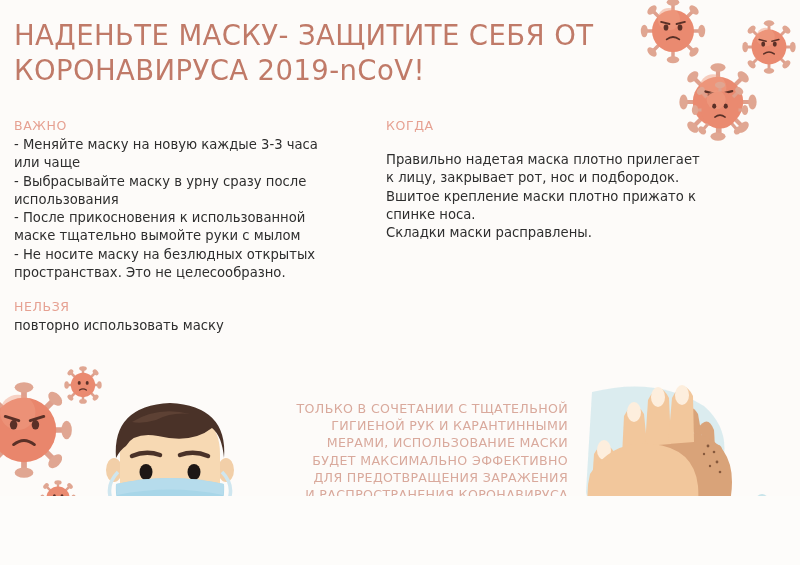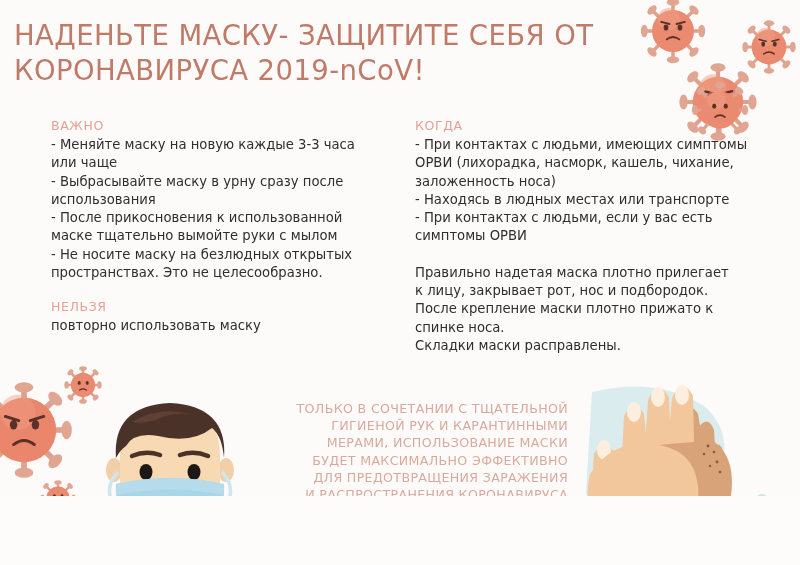--- a/index.html
+++ b/index.html
@@ -36,38 +36,38 @@
     font-weight: 400;
     white-space: pre-line;
   }
 
   
   .col {
     position: absolute;
     top: 118px;
   }
   #col-left  { left: 14px;  width: 360px; }
-  #col-right { left: 378px; width: 404px; }
+  #col-right { left: 386px; width: 404px; }
 
   .sec-head {
     color: #e6a192;
     font-size: 12.5px;
     letter-spacing: 0.6px;
     margin: 0 0 3px 0;
     font-weight: 400;
   }
   .sec-body {
     color: #2e2e2e;
     font-size: 13.2px;
     line-height: 18.3px;
     white-space: pre-line;
     margin: 0;
     font-weight: 400;
   }
-  .sec-block { margin-bottom: 0; margin-left: 37px; }
+  .sec-block { margin-bottom: 0; }
   #nelzya-block { margin-top: 17px; }
   #fit-block    { margin-top: 18px; }
 
   
   #pink-block {
     position: absolute;
     left: 248px;
     top: 400px;
     width: 320px;
     text-align: right;
@@ -364,32 +364,26 @@
       <div class="sec-head">НЕЛЬЗЯ</div>
       <div class="sec-body">повторно использовать маску</div>
     </div>
 
   </div>
 
   <div class="col" id="col-right">
 
     <div class="sec-block">
       <div class="sec-head">КОГДА</div>
-      <div class="sec-body">- При контактах с людьми, имеющих симптомы
-ОРВИ (лихорадка, насморк, кашель, чихание,
-заложенность носа)
-- Находясь в людных местах или транспорте
-- При контактах с людьми, если у вас есть
-симптомы ОРВИ</div>
     </div>
 
     <div class="sec-block" id="fit-block">
       <div class="sec-body">Правильно надетая маска плотно прилегает
 к лицу, закрывает рот, нос и подбородок.
-После крепление маски плотно прижато к
+Вшитое крепление маски плотно прижато к
 спинке носа.
 Складки маски расправлены.</div>
     </div>
 
   </div>
 
   <div id="pink-block">ТОЛЬКО В СОЧЕТАНИИ С ТЩАТЕЛЬНОЙ
 ГИГИЕНОЙ РУК И КАРАНТИННЫМИ
 МЕРАМИ, ИСПОЛЬЗОВАНИЕ МАСКИ
 БУДЕТ МАКСИМАЛЬНО ЭФФЕКТИВНО

